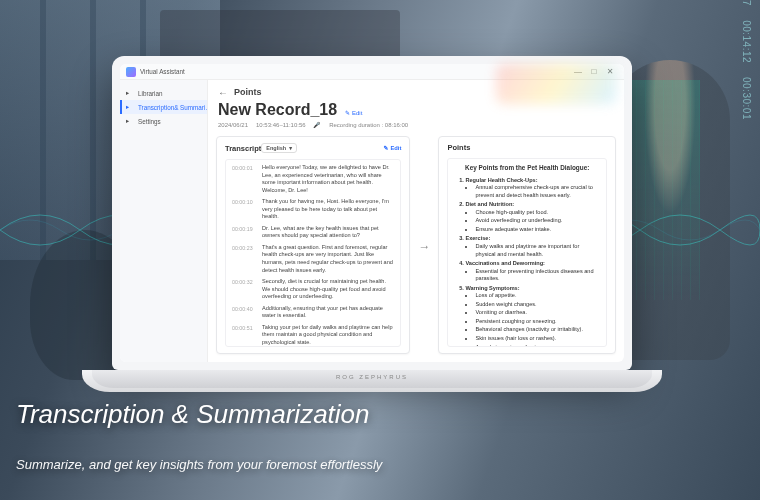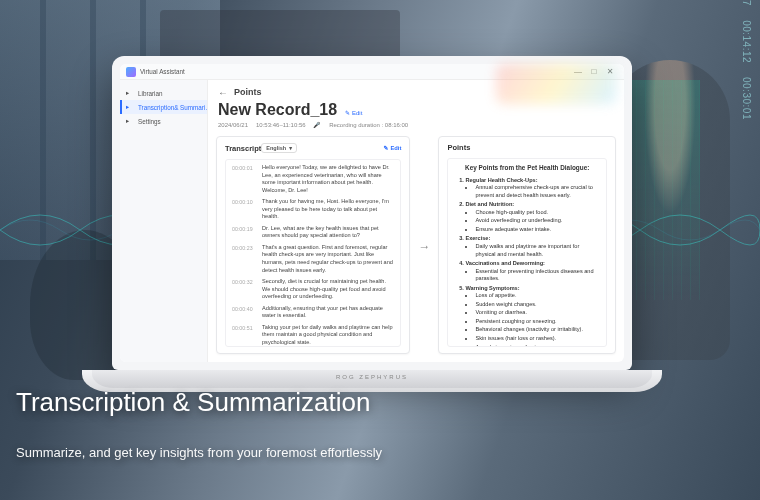--- a/index.html
+++ b/index.html
@@ -84,21 +84,21 @@
 
   
   .wave { position:absolute; left:0; right:0; top:195px; height:70px; pointer-events:none; opacity:.55; }
   .wave svg { width:100%; height:100%; }
   .timestamps { position:absolute; right:8px; top:120px; display:flex; gap:14px; transform:rotate(90deg); transform-origin:right top; color:#9fe8ec; font-size:10px; letter-spacing:.5px; opacity:.6; }
   .rain { position:absolute; right:60px; top:80px; width:90px; height:220px; opacity:.35; background:
     repeating-linear-gradient(90deg, transparent 0 8px, rgba(0,255,180,.15) 8px 9px),
     linear-gradient(180deg, rgba(0,255,180,.4), transparent); }
 
   
-  .overlay-text { position:absolute; left:16px; bottom:38px; color:#fff; text-shadow:0 2px 8px rgba(0,0,0,.6); }
+  .overlay-text { position:absolute; left:16px; bottom:26px; color:#fff; text-shadow:0 2px 8px rgba(0,0,0,.6);font-style:italic; }
   .overlay-text h1 { font-size:26px; font-weight:400; margin-bottom:8px; }
   .overlay-text p { font-size:13px; font-weight:300; line-height:1.4; opacity:.95; }
 
   .pen-icon::before { content:"✎"; }
 </style>
 </head>
 <body>
 
 <div class="stage">
 

